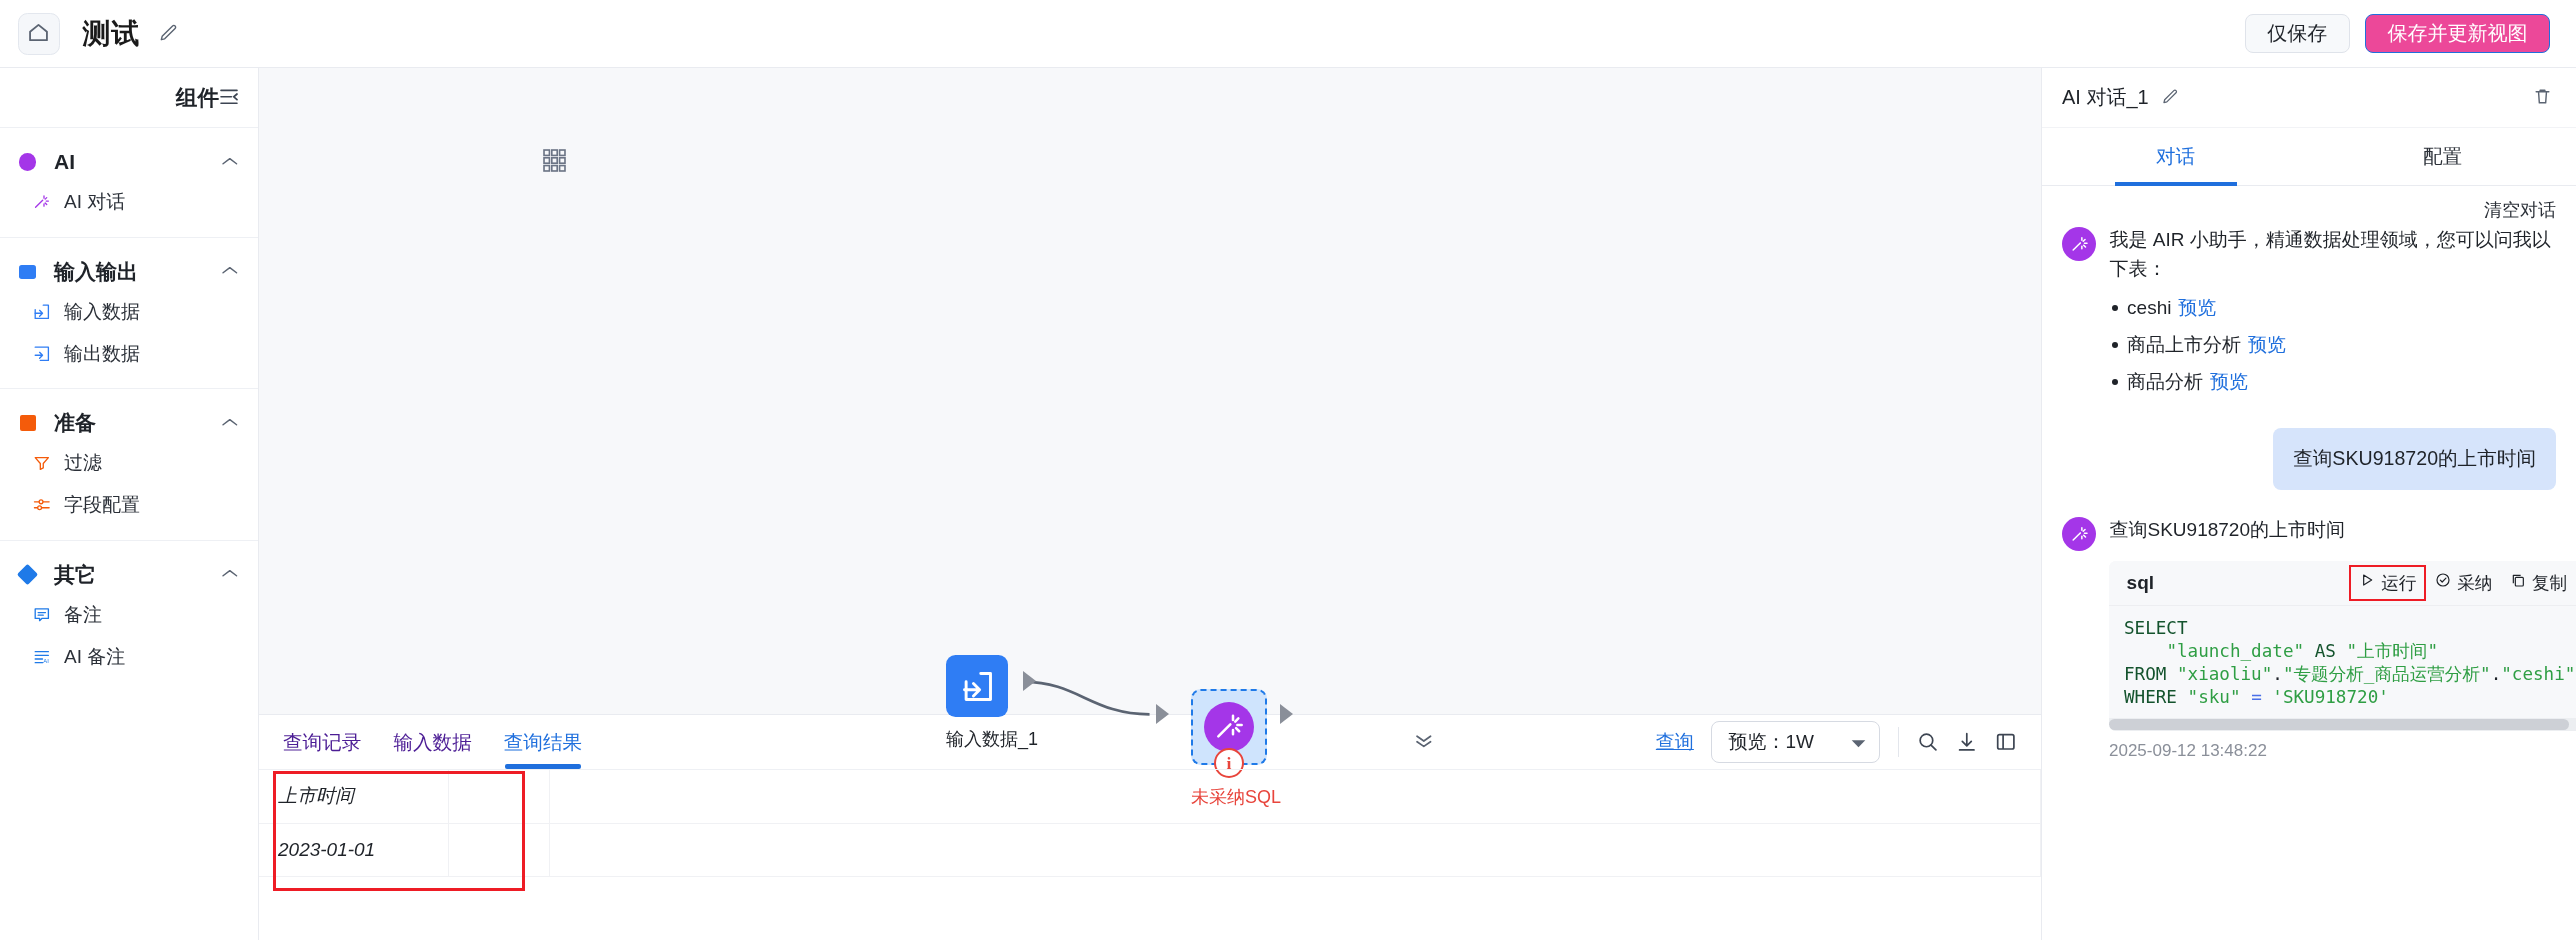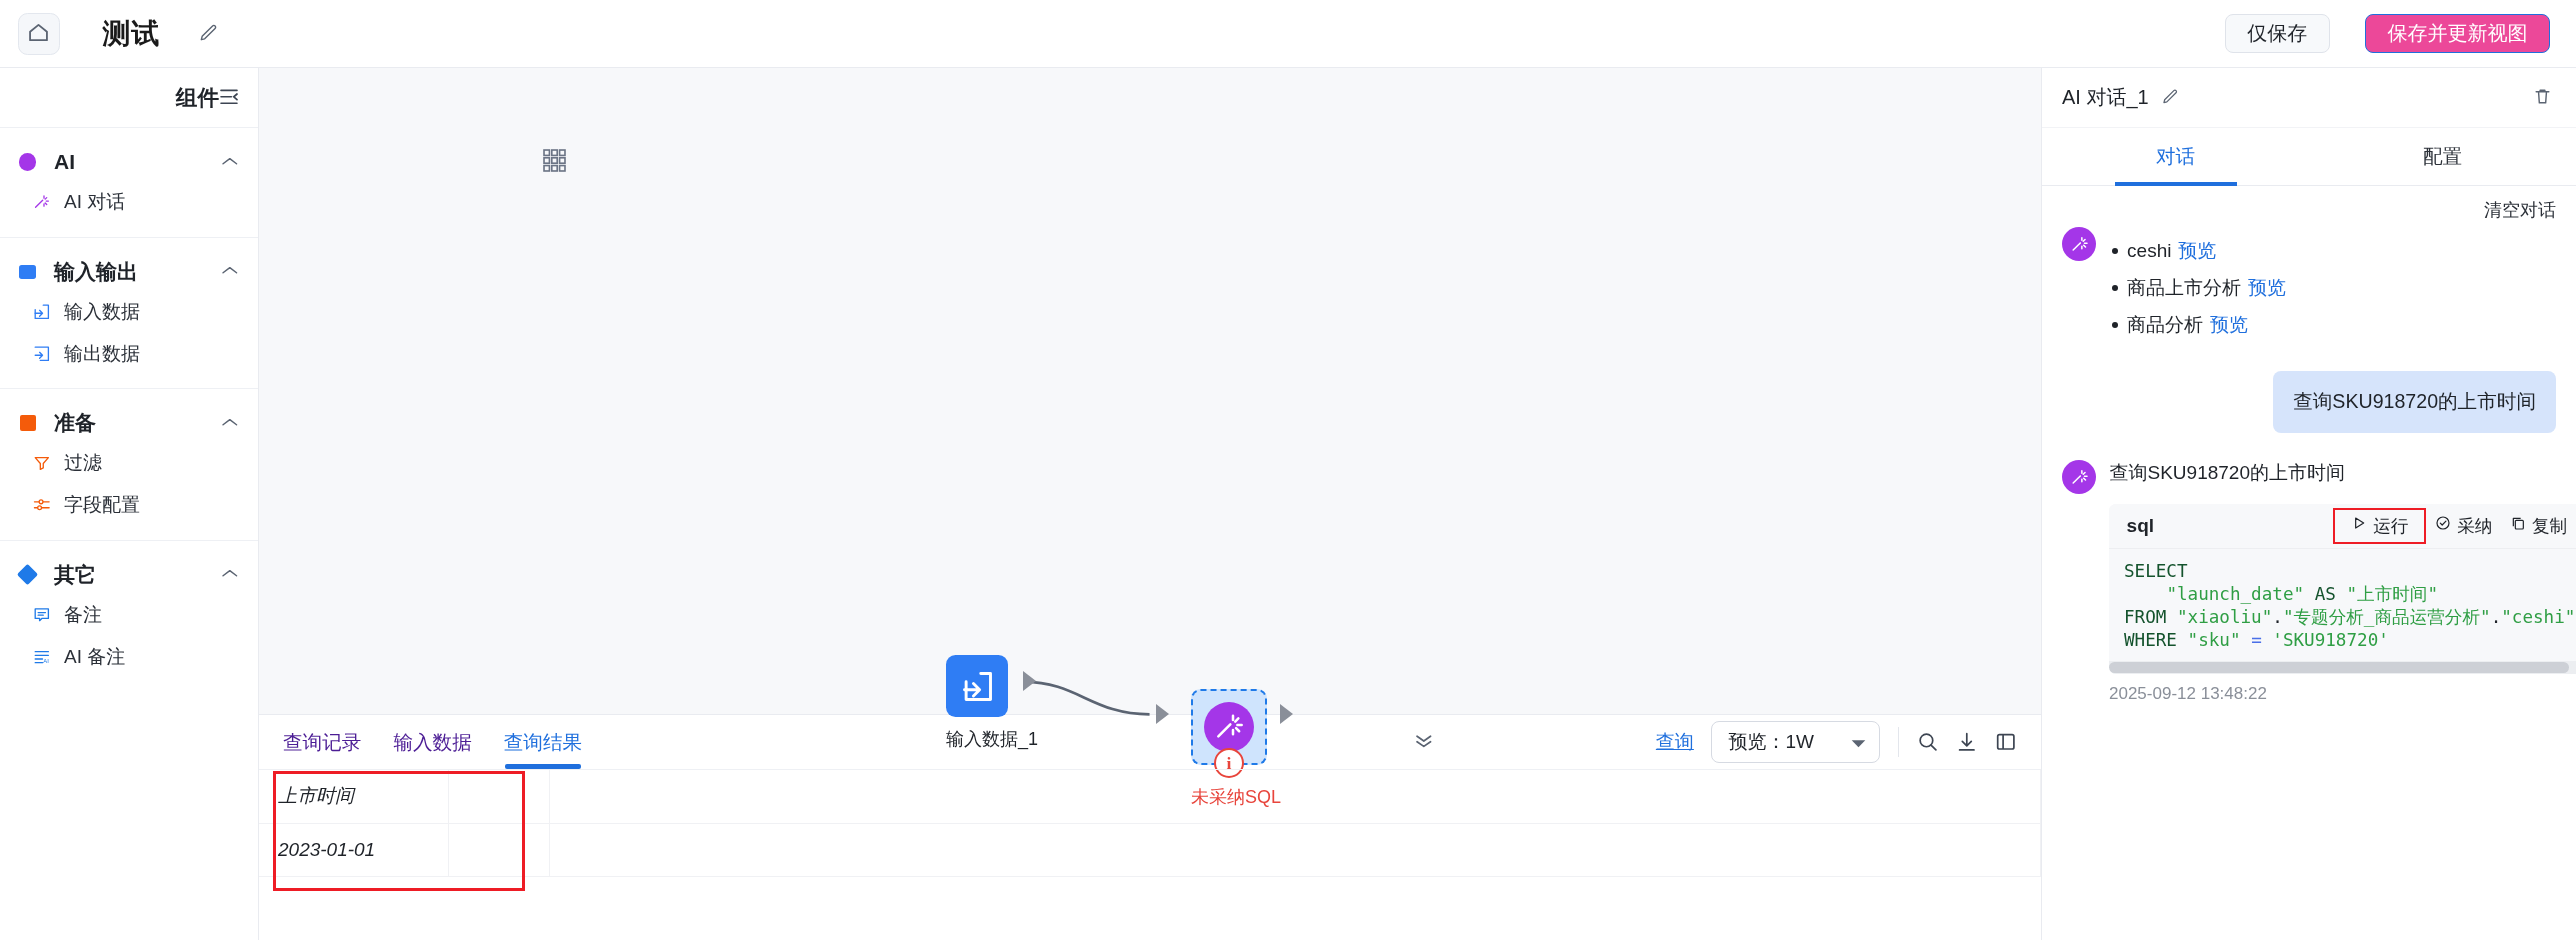--- a/index.html
+++ b/index.html
@@ -12,21 +12,20 @@
   }
   .app { width: 2576px; height: 940px; display: flex; flex-direction: column; }
 
   
   .topbar {
     height: 68px; flex: 0 0 68px;
     background: #ffffff;
     border-bottom: 1.4px solid #e9ebf0;
     display: flex; align-items: center;
     padding: 0 26px 0 17.6px;
-    gap: 20px;
   }
   .home-btn {
     width: 42px; height: 42px; border-radius: 9.5px;
     background: #f5f7fa; border: 1.4px solid #e3e7ee;
     display: flex; align-items: center; justify-content: center;
     cursor: pointer;
   }
   .doc-title {
     margin-left: 23px;
     font-size: 28px; font-weight: 700; letter-spacing: 0.7px;
@@ -215,21 +214,21 @@
     height: 45px; display: flex; align-items: center;
     padding: 0 12px 0 17.6px; border-bottom: 1.4px solid #edeef1;
     background: #f7f8fa;
   }
   .code-lang { font-size: 19px; font-weight: 700; color: #1f2329; }
   .code-actions { margin-left: auto; display: flex; align-items: center; }
   .code-act {
     display: flex; align-items: center; gap: 6px; font-size: 17.6px;
     color: #1f2329; cursor: pointer; padding: 4.7px 8.8px; white-space: nowrap;
   }
-  .code-act.boxed { border: 2.7px solid #ee1c25; padding: 4px 16px; }
+  .code-act.boxed { border: 2.7px solid #ee1c25; padding: 4px 8px; }
   pre.code {
     font-family: "DejaVu Sans Mono", "Liberation Mono", monospace;
     font-size: 17.6px; line-height: 1.32; padding: 10.8px 13.5px 8px 15px;
     white-space: pre; overflow: hidden; color: #1f2329;
   }
   .kw { color: #14532d; }
   .str { color: #2f9e44; }
   .op { color: #4a6fe8; }
   .code-scroll { height: 13.5px; background: #eceef1; position: relative; }
   .code-scroll > i { position: absolute; left: 0; top: 1.4px; width: 96%; height: 10.8px; background: #cdd0d6; border-radius: 5.4px; display:block;}
@@ -543,20 +542,21 @@
       <div class="chat">
 
         <div class="msg">
           <div class="avatar">
             <svg width="19" height="19" viewBox="0 0 24 24" fill="none" stroke="#ffffff" stroke-width="1.9" stroke-linecap="round">
               <path d="M15 3.5v3.2M19 5.6l-2.3 2.3M21.5 10.5h-3.2M19.6 15.2l-2.3-2.3M15 17.5v-3.2"></path>
                 <path d="M13 10 4 19"></path>
             </svg>
           </div>
           <div class="msg-body">
+            <div class="msg-text">我是 AIR 小助手，精通数据处理领域，您可以问我以下表：</div>
             <ul class="bullets">
               <li>
                 <span>ceshi</span><span class="lnk">预览</span>
               </li>
               <li>
                 <span>商品上市分析</span><span class="lnk">预览</span>
               </li>
               <li>
                 <span>商品分析</span><span class="lnk">预览</span>
               </li>

